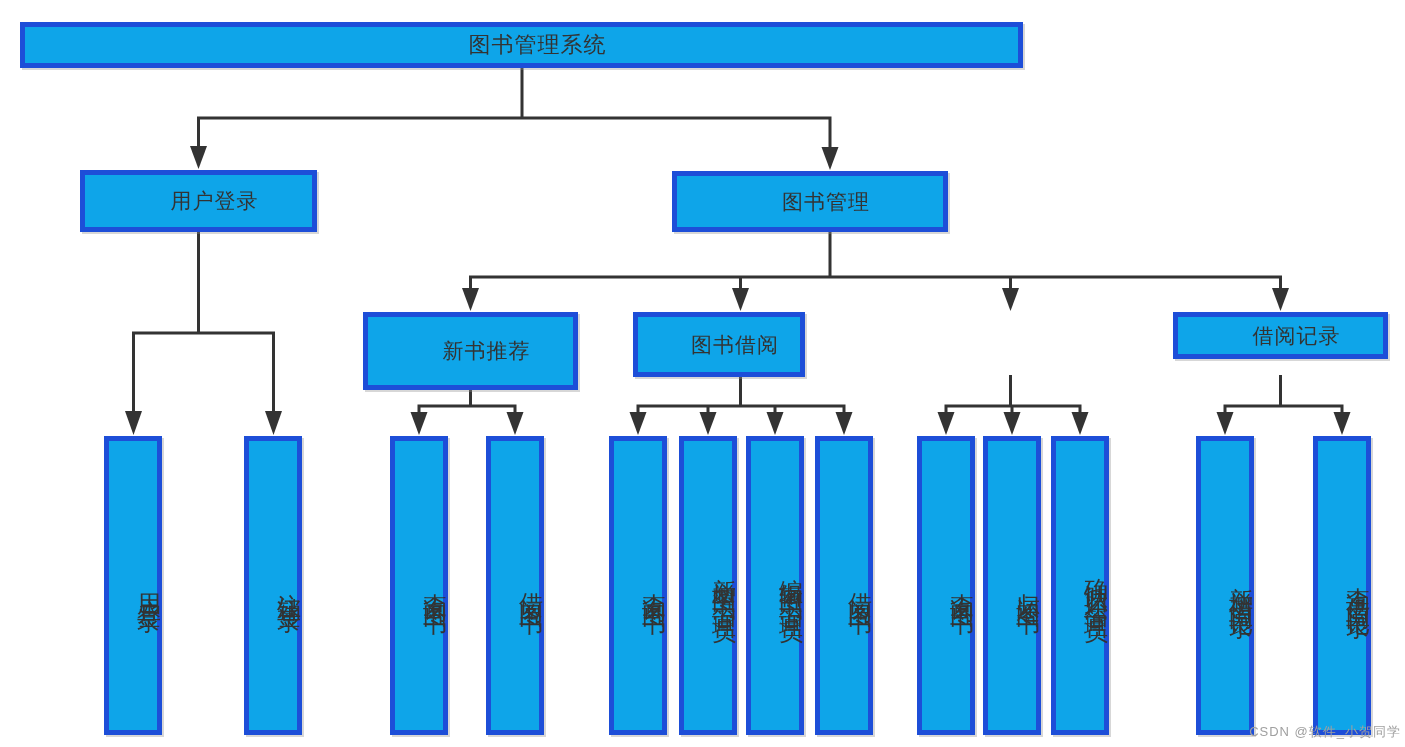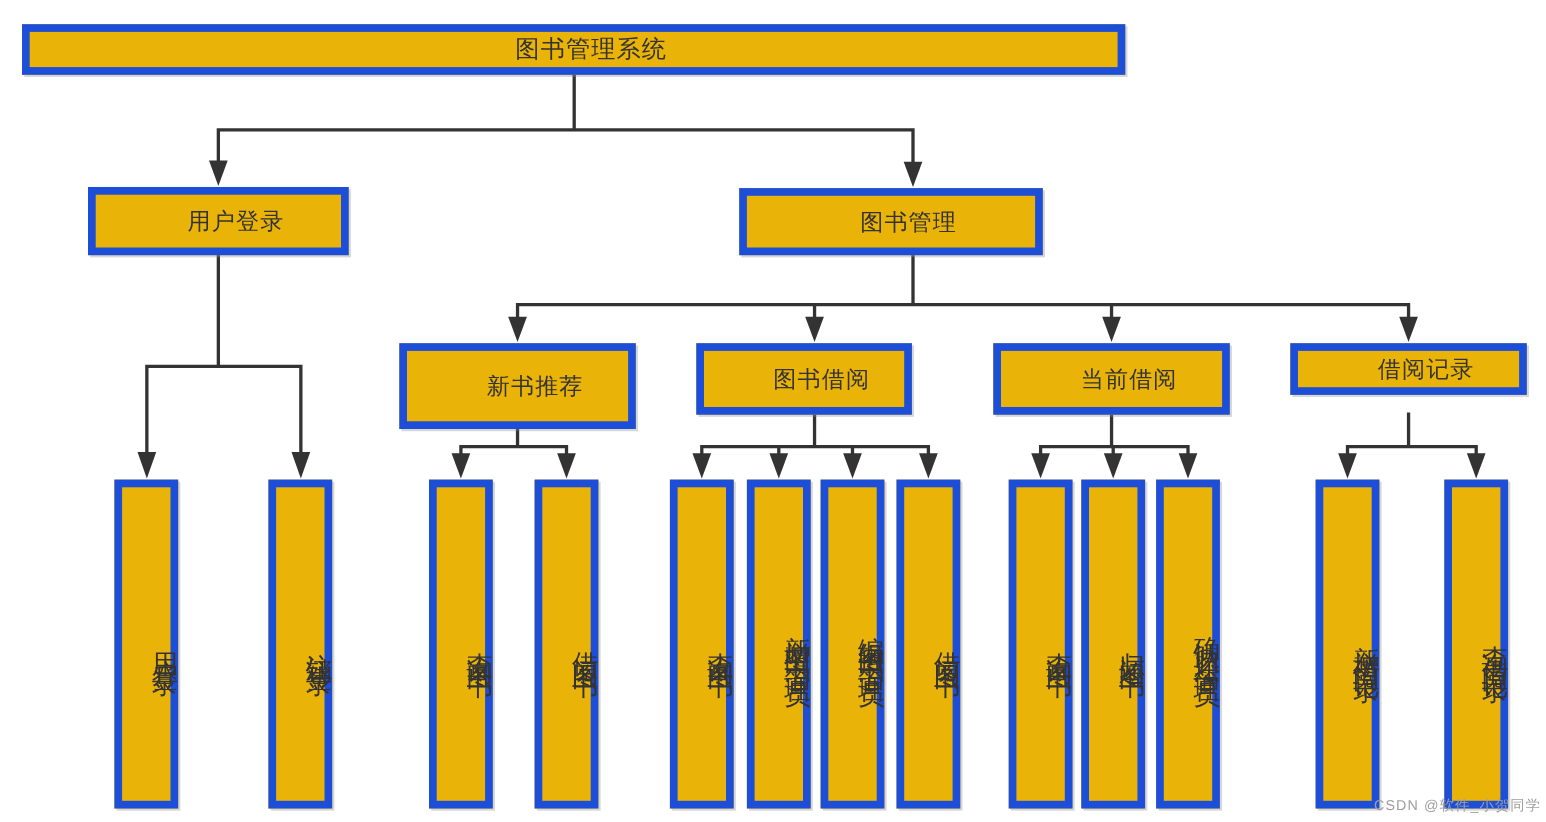--- a/index.html
+++ b/index.html
@@ -16,22 +16,22 @@
     overflow: hidden;
   }
   svg.connectors {
     position: absolute;
     left: 0; top: 0;
     width: 1405px; height: 747px;
     z-index: 1;
   }
   .node {
     position: absolute;
-    background: #eab308;
-    border: 7px solid #1d4ed8;
+    background: #0ea5e9;
+    border: 5px solid #1d4ed8;
     box-sizing: border-box;
     display: flex;
     align-items: center;
     justify-content: center;
     color: #333333;
     z-index: 2;
     box-shadow: 2px 2px 0 rgba(140,140,140,0.35);
     padding-left: 32px;
   }
   .hlabel {
@@ -120,25 +120,22 @@
   <div class="node" style="left:80px; top:170px; width:237px; height:62px;">
     <span class="hlabel">用户登录</span>
   </div>
   <div class="node" style="left:672px; top:171px; width:276px; height:61px;">
     <span class="hlabel">图书管理</span>
   </div>
 
   <div class="node" style="left:363px; top:312px; width:215px; height:78px;">
     <span class="hlabel">新书推荐</span>
   </div>
-  <div class="node" style="left:633px; top:312px; width:196px; height:65px;">
+  <div class="node" style="left:633px; top:312px; width:172px; height:65px;">
     <span class="hlabel">图书借阅</span>
-  </div>
-  <div class="node" style="left:903px; top:312px; width:215px; height:65px;">
-    <span class="hlabel">当前借阅</span>
   </div>
   <div class="node" style="left:1173px; top:312px; width:215px; height:47px;">
     <span class="hlabel">借阅记录</span>
   </div>
 
   <div class="node" style="left:104px; top:436px; width:58px; height:299px;">
     <span class="vlabel">用户登录</span>
   </div>
   <div class="node" style="left:244px; top:436px; width:58px; height:299px;">
     <span class="vlabel">注销登录</span>

